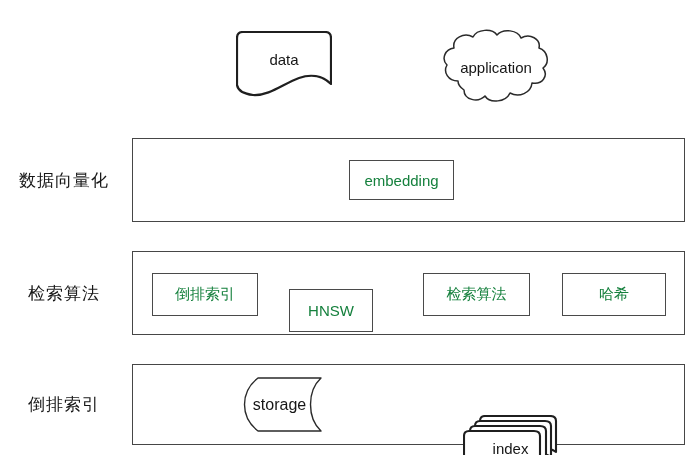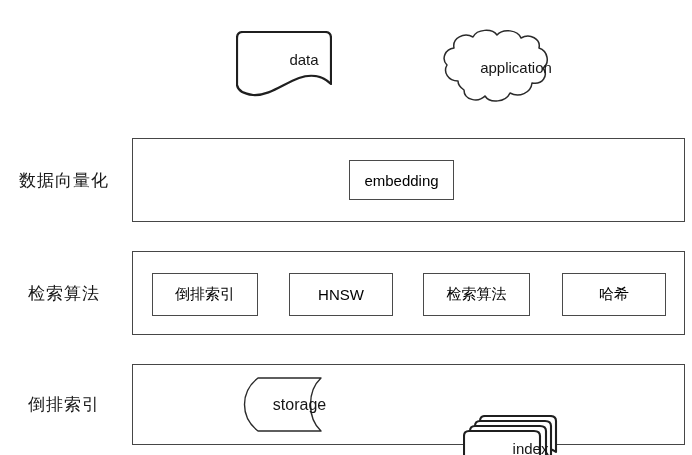--- a/index.html
+++ b/index.html
@@ -33,23 +33,23 @@
   }
   .inner-box {
     position: absolute;
     background: #ffffff;
     border: 1.2px solid #4a4a4a;
     box-sizing: border-box;
     display: flex;
     align-items: center;
     justify-content: center;
     font-size: 15px;
-    color: #000000;
+    color: #15803d;
   }
-  .shape { position: absolute; padding-left: 40px; }
+  .shape { position: absolute; }
   .shape svg { position: absolute; left: 0; top: 0; display: block; }
   .shape-label {
     position: absolute;
     display: flex;
     align-items: center;
     justify-content: center;
     font-size: 15px;
     color: #161616;
     inset: 0;
   }
@@ -75,21 +75,21 @@
   </div>
 
   <div class="band-label" style="top:138px; height:84px;">数据向量化</div>
   <div class="band" style="top:138px; height:84px;">
     <div class="inner-box" style="left:216px; top:21px; width:105px; height:40px;">embedding</div>
   </div>
 
   <div class="band-label" style="top:251px; height:84px;">检索算法</div>
   <div class="band" style="top:251px; height:84px;">
     <div class="inner-box" style="left:19px;  top:21px; width:106px; height:43px;">倒排索引</div>
-    <div class="inner-box" style="left:156px; top:21px; width:104px;  height:43px;">HNSW</div>
+    <div class="inner-box" style="left:156px; top:37px; width:84px;  height:43px;">HNSW</div>
     <div class="inner-box" style="left:290px; top:21px; width:107px; height:43px;">检索算法</div>
     <div class="inner-box" style="left:429px; top:21px; width:104px; height:43px;">哈希</div>
   </div>
 
   <div class="band-label" style="top:364px; height:81px;">倒排索引</div>
   <div class="band" style="top:364px; height:81px;">
 
     <div class="shape" style="left:104px; top:12px; width:85px; height:55px;">
       <svg width="85" height="55" viewBox="0 0 85 55">
         <path d="M 21,1 H 84 C 70,14 70,41 84,54 H 21 C 3,40 3,15 21,1 Z" fill="#ffffff" stroke="#2a2a2a" stroke-width="1.4" stroke-linejoin="round"></path>

